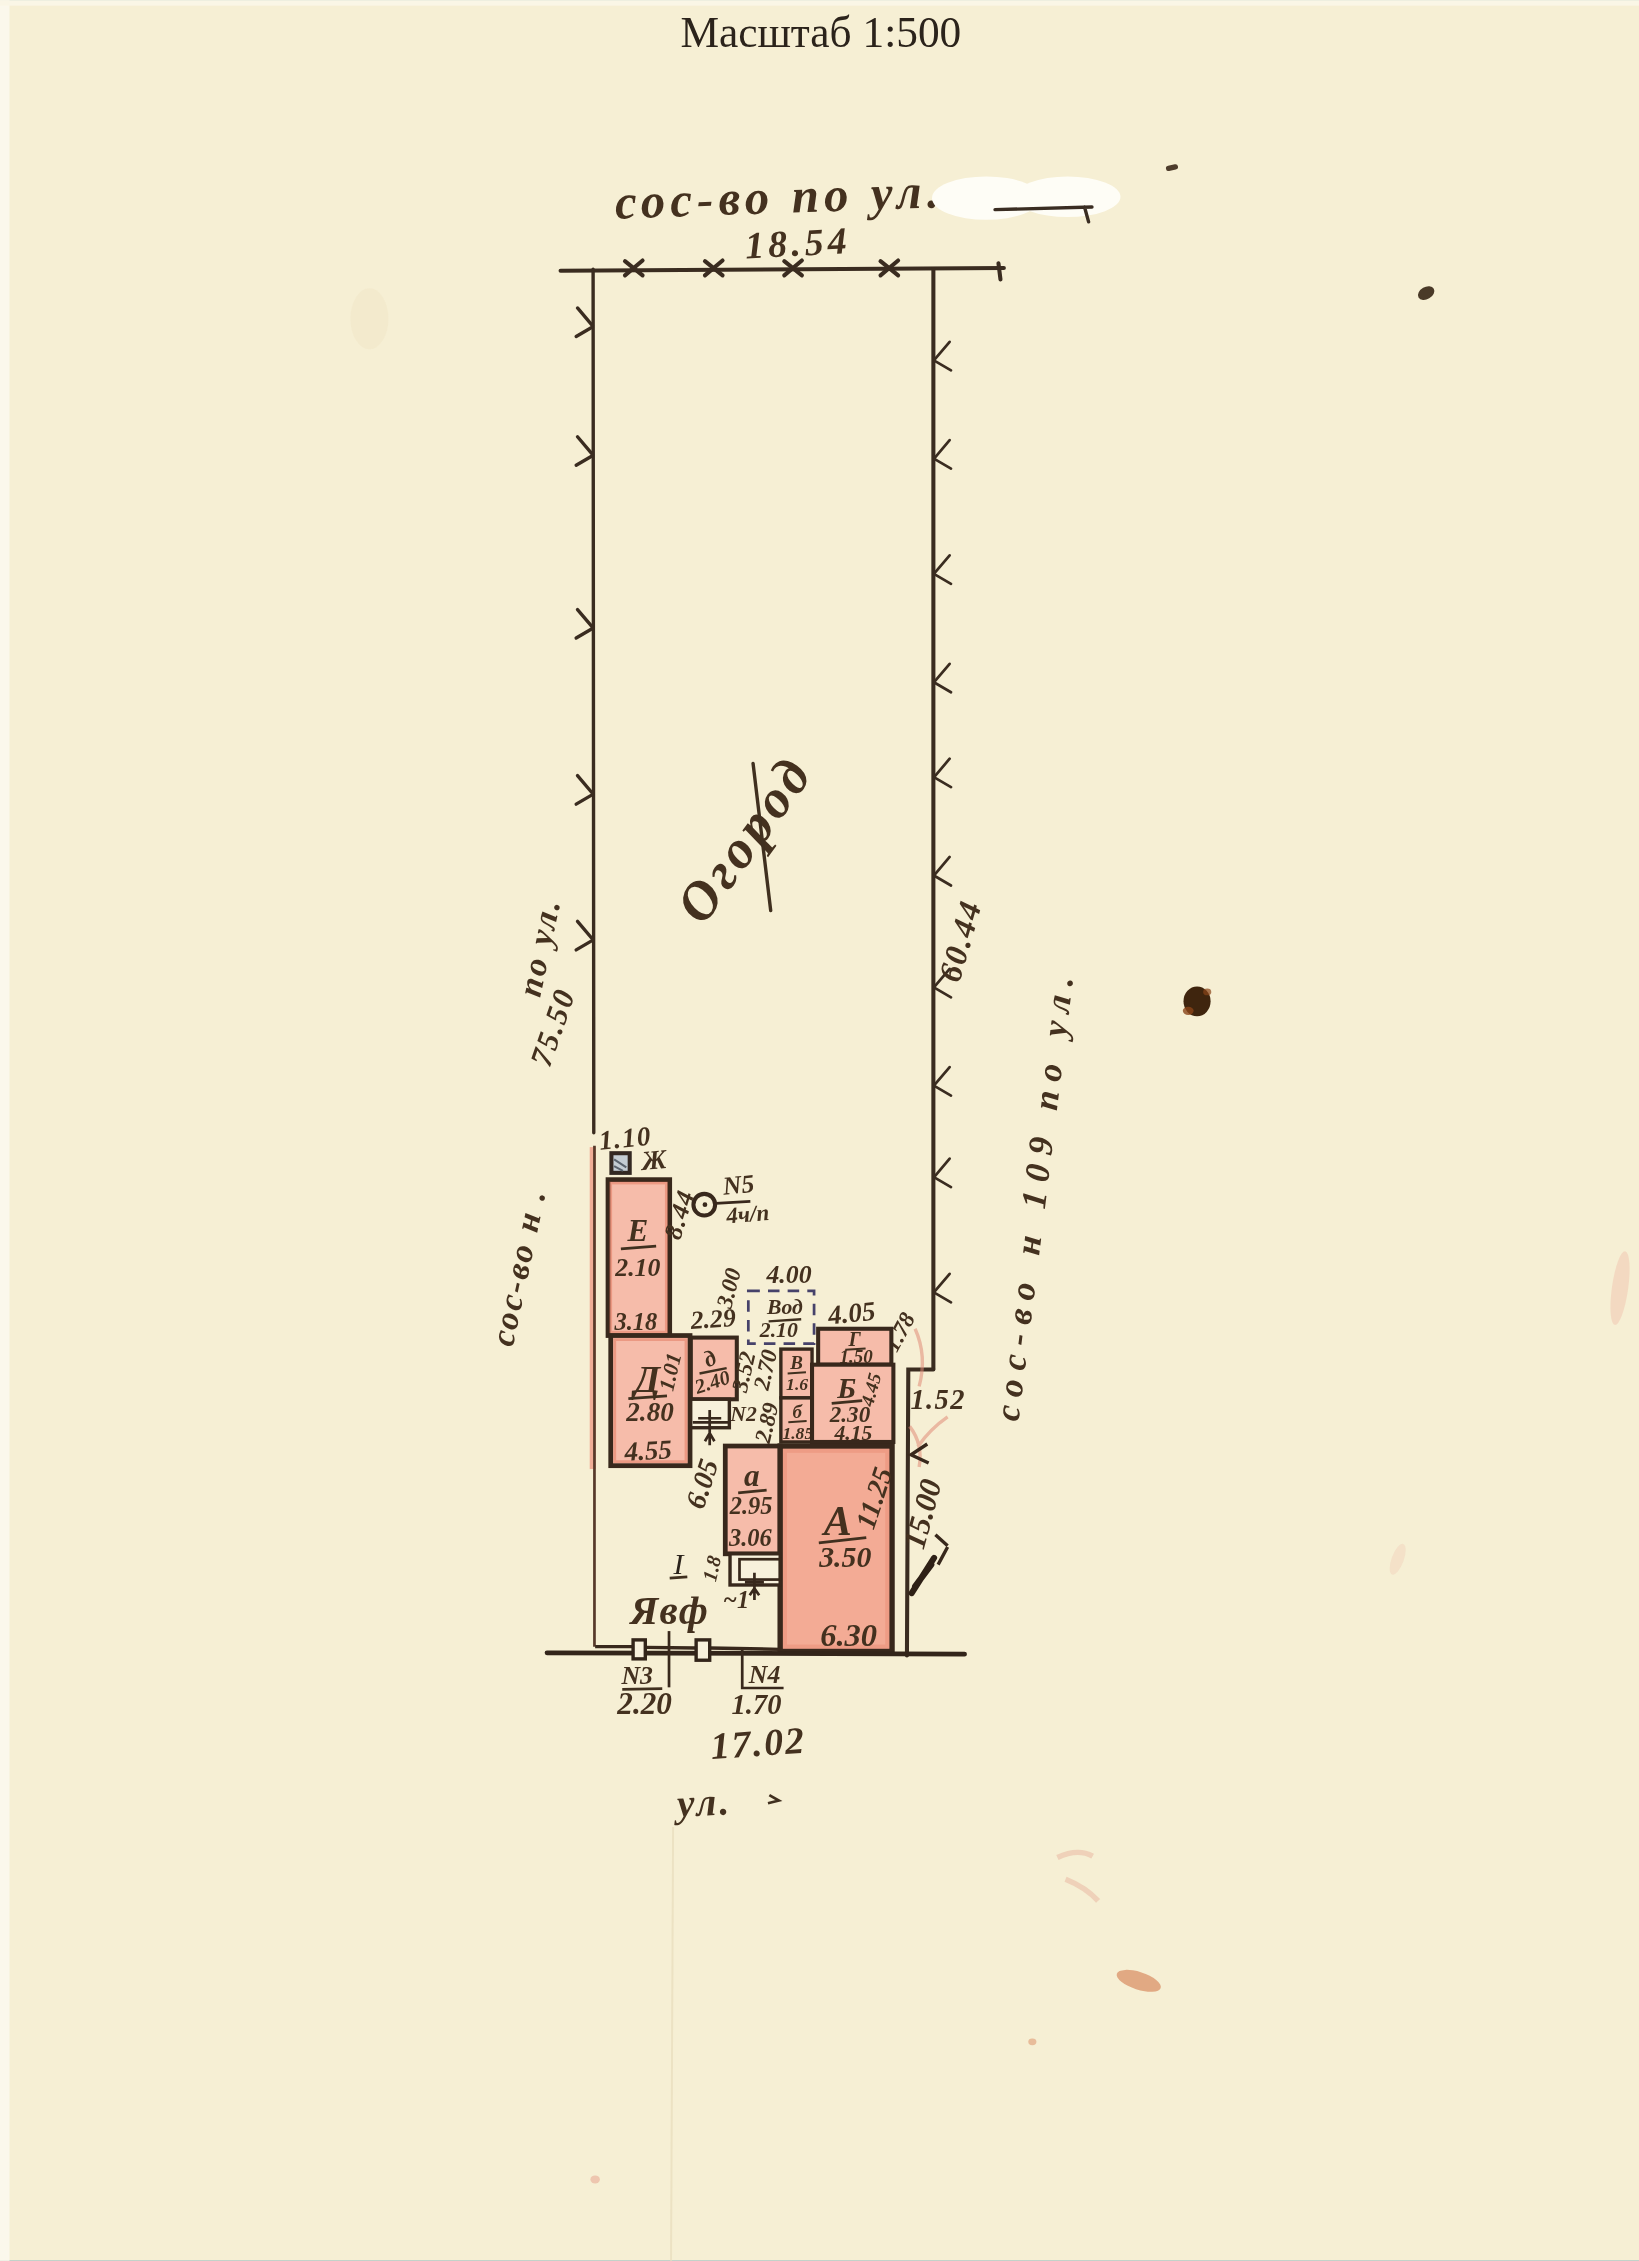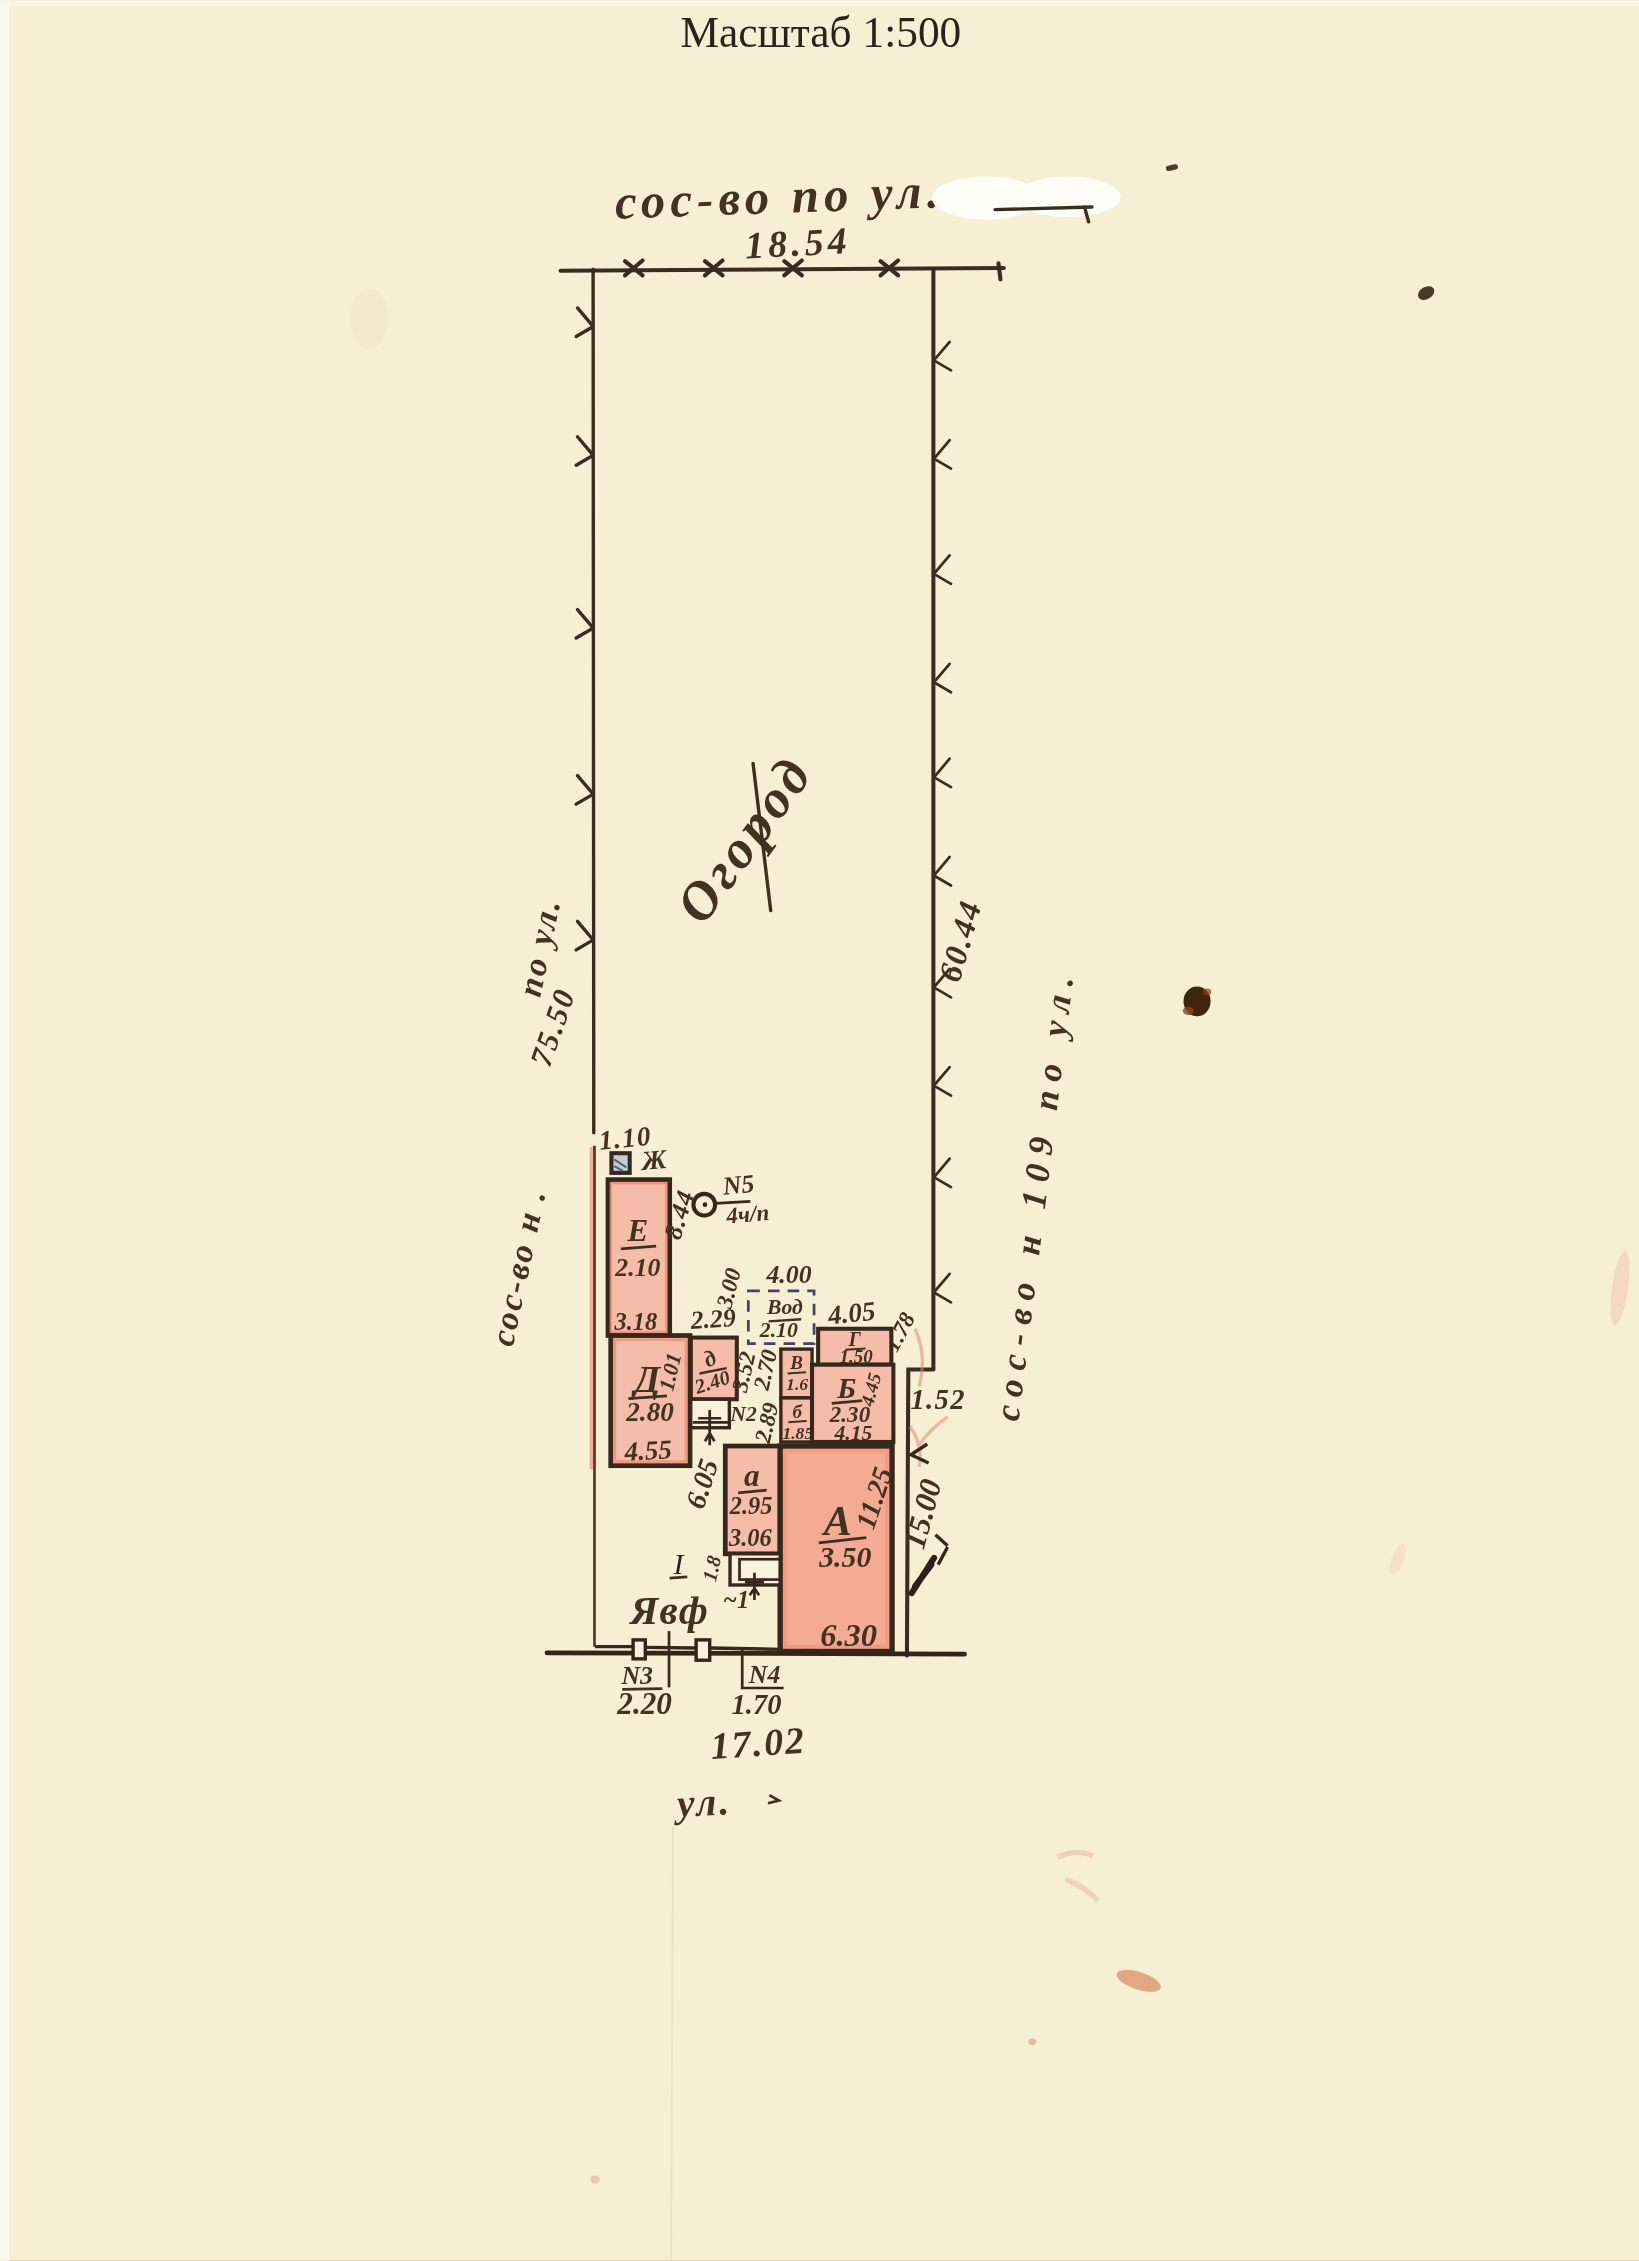--- a/index.html
+++ b/index.html
@@ -1,16 +1,16 @@
 <!DOCTYPE html>
 <html style="font-size:11px"><head>
 <meta charset="utf-8">
 <style>
 html,body{margin:0;padding:0;background:#fff;}
-#page{position:relative;width:1639px;height:2261px;background:#a16207;overflow:hidden;}
+#page{position:relative;width:1639px;height:2261px;background:#0369a1;overflow:hidden;}
 svg{position:absolute;left:0;top:0;}
 .hw{font-family:"Liberation Serif",serif;font-style:italic;font-weight:bold;fill:#44311f;}
 .ti{font-family:"Liberation Serif",serif;fill:#2b231b;}
 </style>
 </head>
 <body>
 <div id="page">
 <svg width="1639" height="2261" viewBox="0 0 2418 3335">
 
 <rect x="0" y="0" width="2418" height="3335" fill="#f6efd4"></rect>

